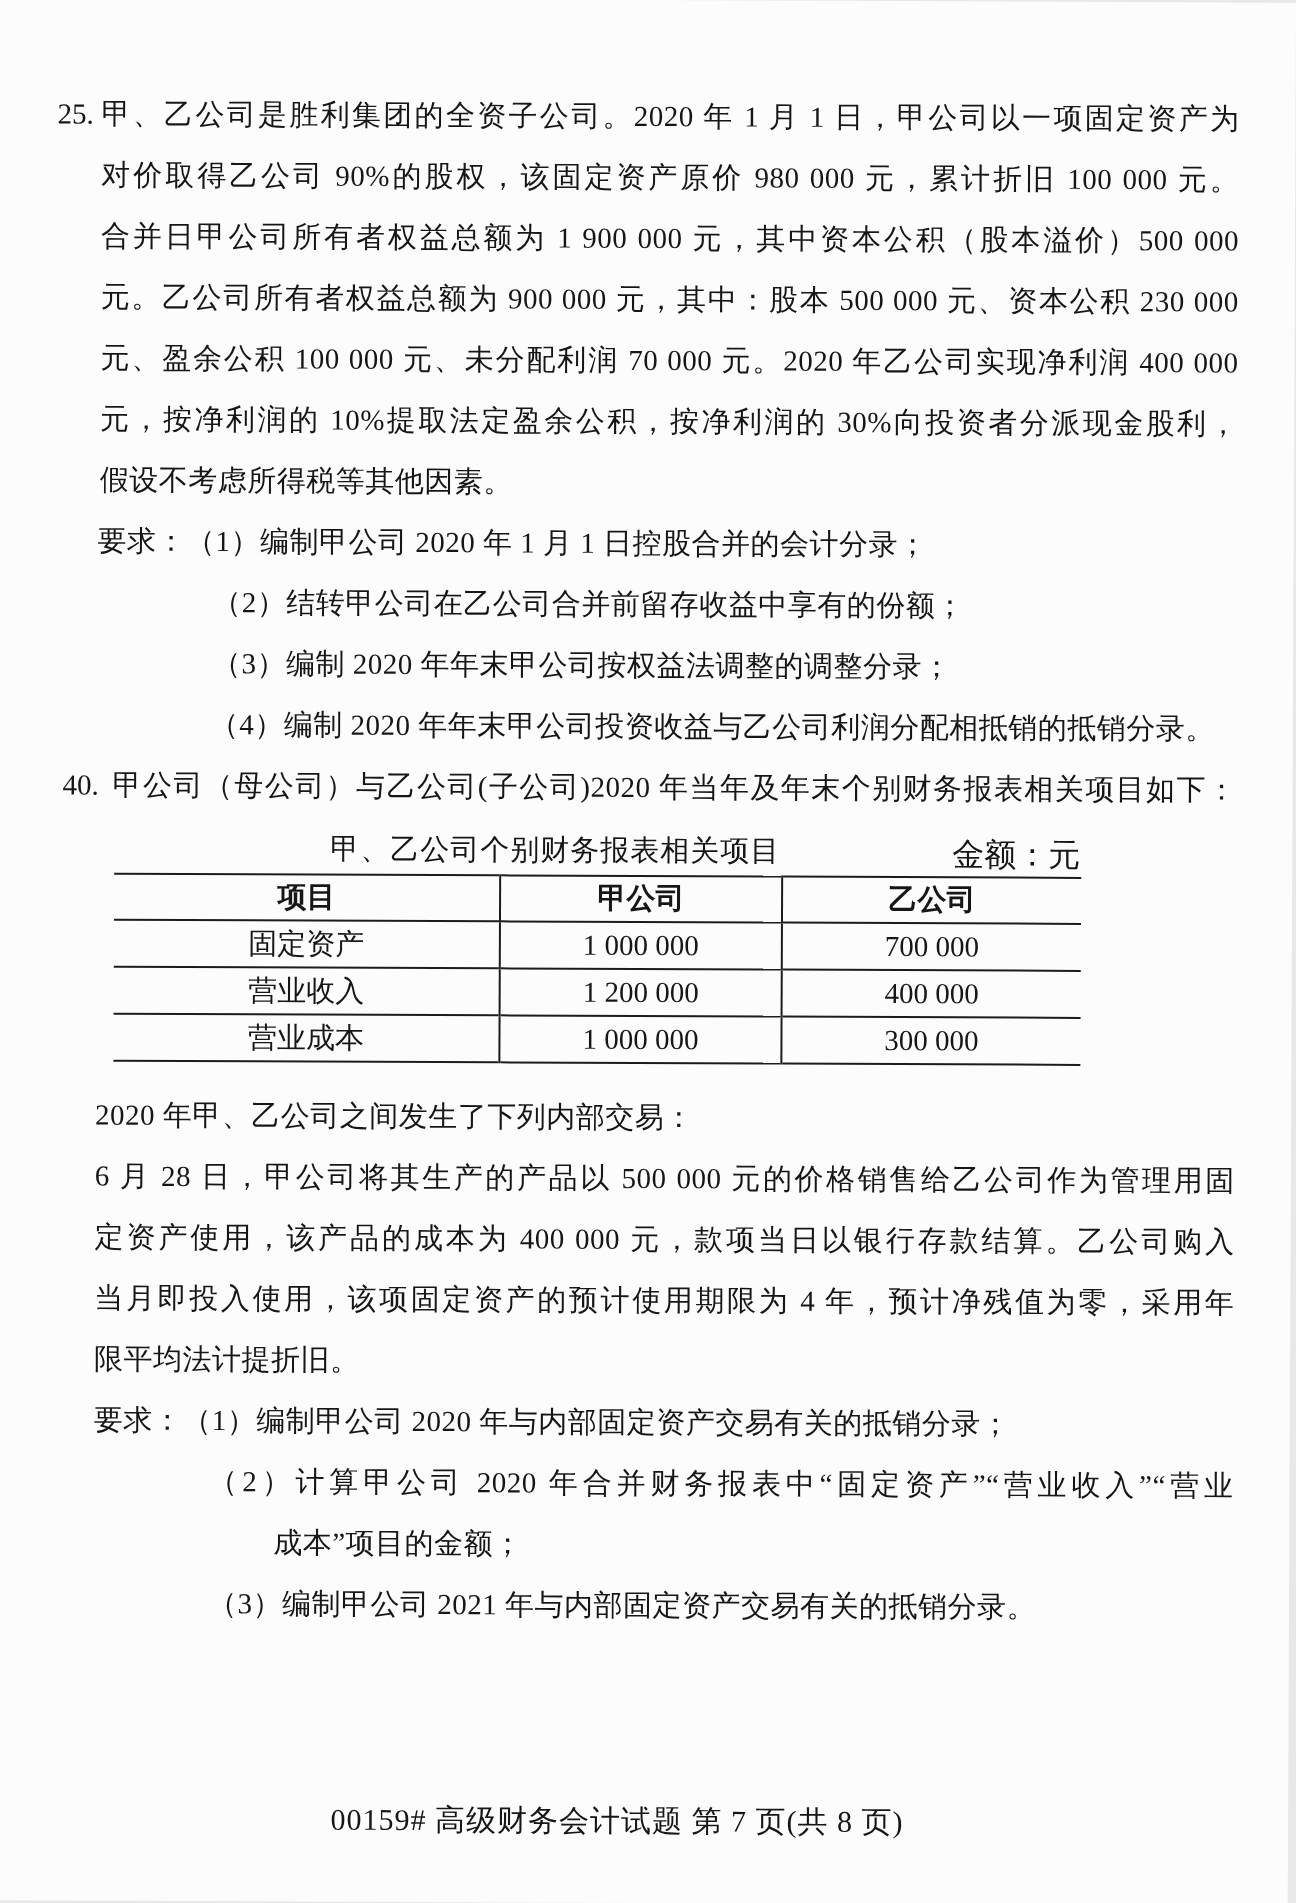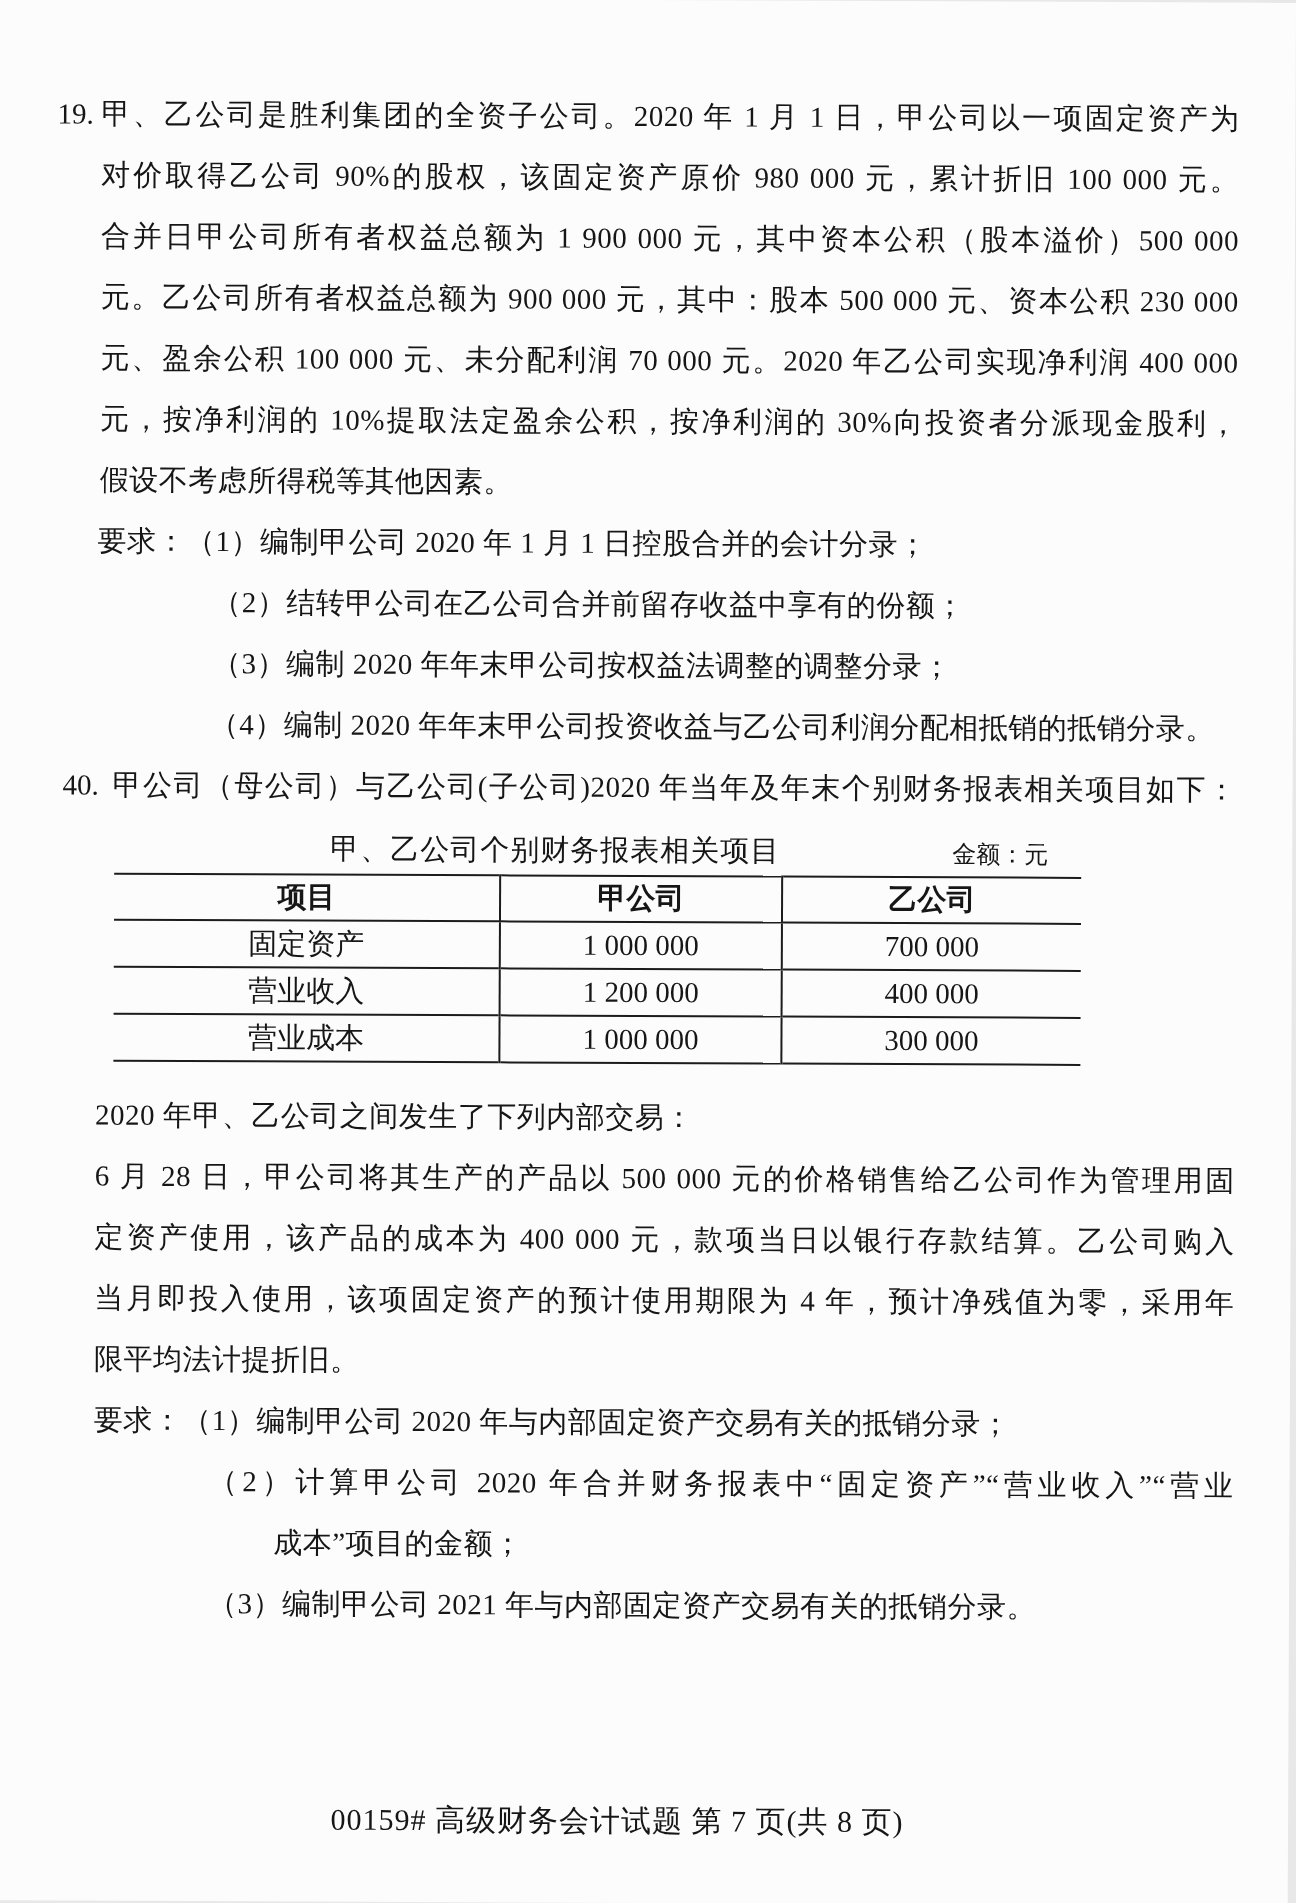--- a/index.html
+++ b/index.html
@@ -22,21 +22,21 @@
   }
   .fill{
     white-space:normal;
     text-align:justify;
     text-align-last:justify;
     height:40px;
     overflow:hidden;
   }
   .qnum{position:absolute;font-size:29px;line-height:40px;}
   .tbl-title{position:absolute;font-size:29px;line-height:36px;letter-spacing:1px;}
-  .tbl-unit{position:absolute;font-size:24px;line-height:36px;}
+  .tbl-unit{position:absolute;font-size:32px;line-height:36px;}
   table.fin{
     position:absolute;
     left:118px;top:875px;
     width:963px;
     border-collapse:collapse;
     table-layout:fixed;
     border-top:2px solid #1c1c1c;
   }
   table.fin tr{border-bottom:2px solid #1c1c1c;}
   table.fin th,table.fin td{
@@ -57,21 +57,21 @@
     text-align:center;
     font-size:30px;line-height:38px;
     letter-spacing:1px;
   }
 </style>
 </head>
 <body>
 
 <div class="sheet">
 
-  <div class="qnum" style="left:58px;top:96px;">19.</div>
+  <div class="qnum" style="left:58px;top:96px;">25.</div>
   <div class="line fill" style="left:102px;top:96px;width:1138px;">甲、乙公司是胜利集团的全资子公司。2020 年 1 月 1 日，甲公司以一项固定资产为</div>
   <div class="line fill" style="left:102px;top:157px;width:1138px;">对价取得乙公司 90%的股权，该固定资产原价 980 000 元，累计折旧 100 000 元。</div>
   <div class="line fill" style="left:102px;top:218px;width:1138px;">合并日甲公司所有者权益总额为 1 900 000 元，其中资本公积（股本溢价）500 000</div>
   <div class="line fill" style="left:102px;top:279px;width:1138px;">元。乙公司所有者权益总额为 900 000 元，其中：股本 500 000 元、资本公积 230 000</div>
   <div class="line fill" style="left:102px;top:340px;width:1138px;">元、盈余公积 100 000 元、未分配利润 70 000 元。2020 年乙公司实现净利润 400 000</div>
   <div class="line fill" style="left:102px;top:401px;width:1138px;">元，按净利润的 10%提取法定盈余公积，按净利润的 30%向投资者分派现金股利，</div>
   <div class="line" style="left:102px;top:462px;">假设不考虑所得税等其他因素。</div>
 
   <div class="line" style="left:100px;top:523px;">要求：（1）编制甲公司 2020 年 1 月 1 日控股合并的会计分录；</div>
   <div class="line" style="left:215px;top:584px;">（2）结转甲公司在乙公司合并前留存收益中享有的份额；</div>

